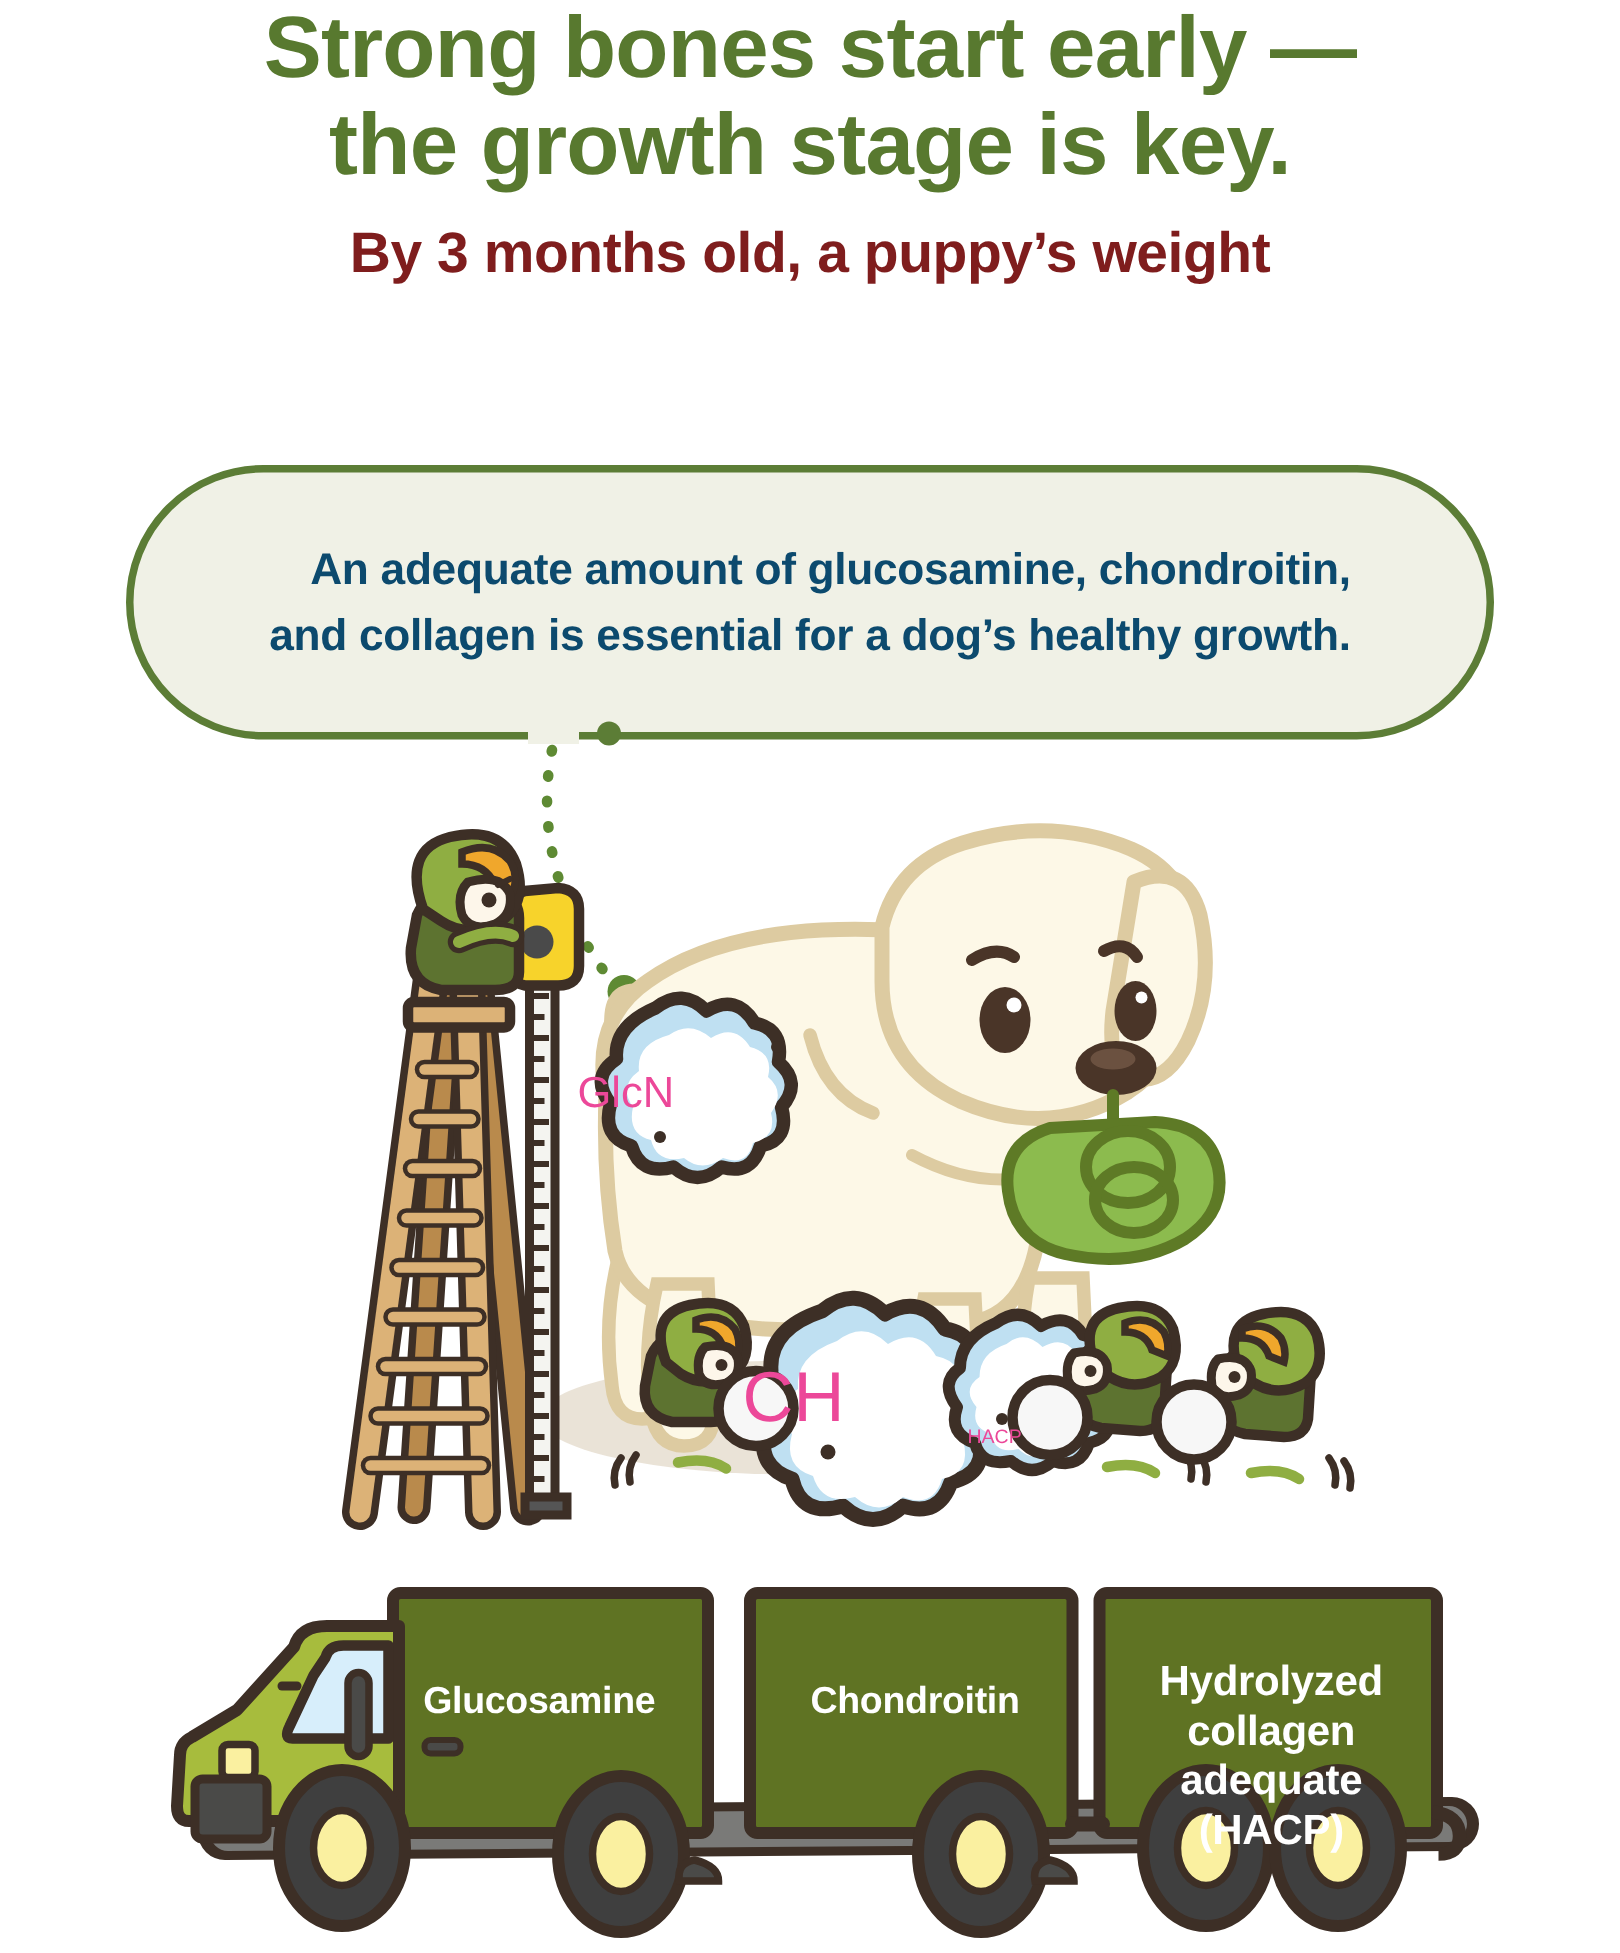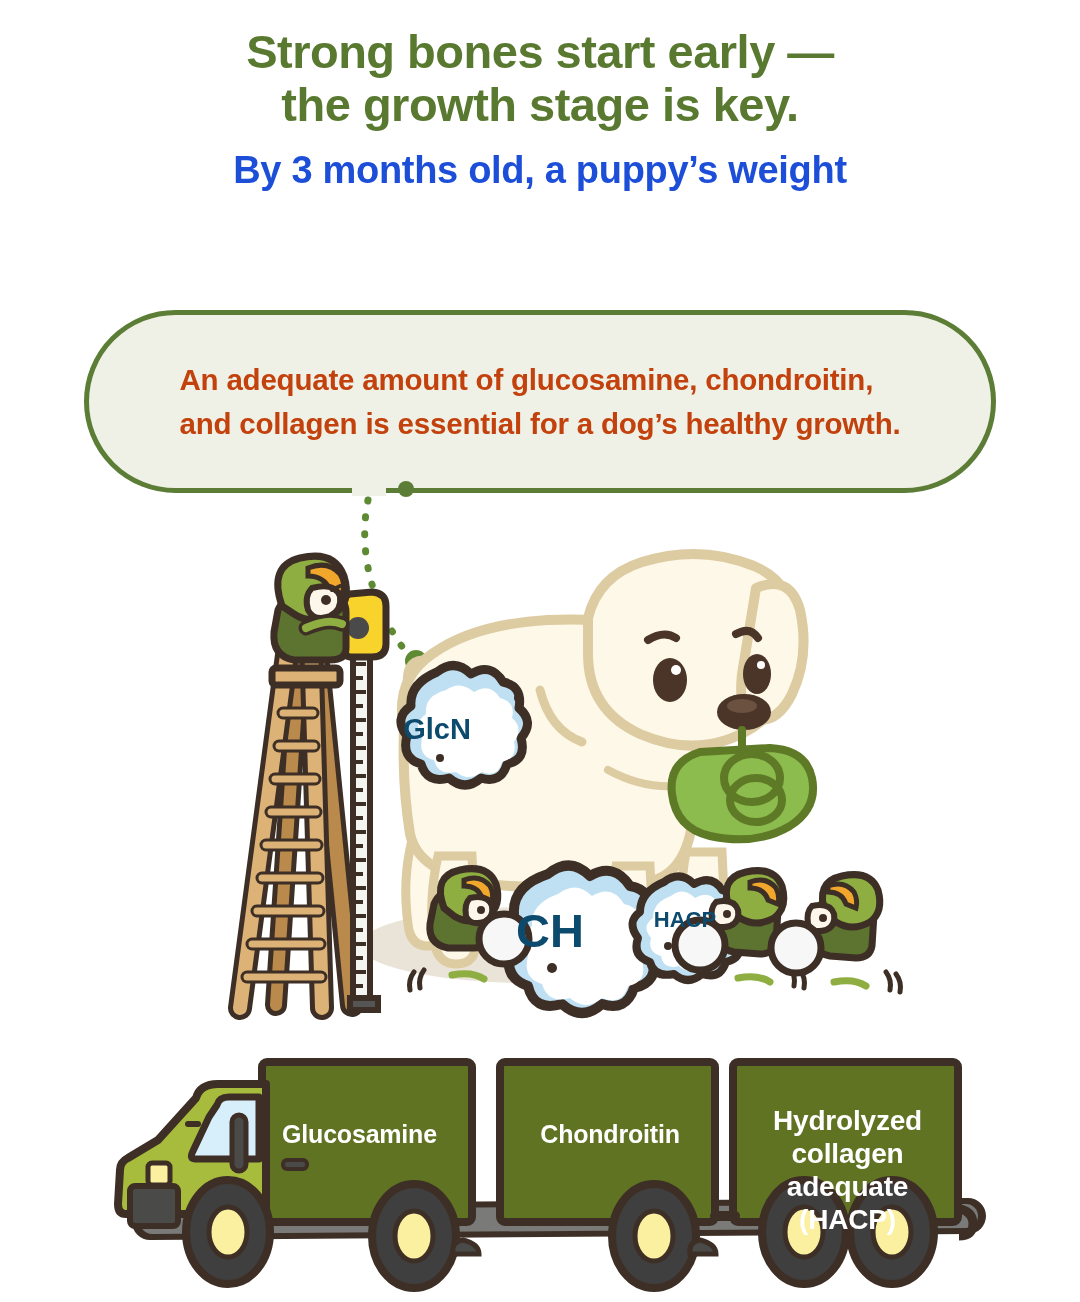--- a/index.html
+++ b/index.html
@@ -5,37 +5,37 @@
   * { margin:0; padding:0; box-sizing:border-box; }
   html,body{ background:#ffffff; }
   body{
     width:1080px; height:1302px; position:relative; overflow:hidden;
     font-family:"Liberation Sans", sans-serif;
   }
 
   
   #headings{ position:absolute; left:0; top:0; width:1080px; text-align:center; }
   .title{
-    color:#58792f; font-weight:bold; font-size:47px; line-height:1.12;
-    letter-spacing:-0.5px; padding-top:26px;
+    color:#58792f; font-weight:bold; font-size:58px; line-height:1.12;
+    letter-spacing:-0.5px; 
   }
   .subtitle{
-    color:#1d4ed8; font-weight:bold; font-size:38px; line-height:1.18;
+    color:#7f1d1d; font-weight:bold; font-size:38px; line-height:1.18;
     letter-spacing:-0.3px; padding-top:17px;
   }
 
   
   #bubble{
     position:absolute; left:84px; top:310px; width:912px; height:183px;
     background:#f0f1e6; border:5px solid #5c7d36; border-radius:92px;
     display:flex; align-items:center; justify-content:center;
   }
   #bubble .btext{
-    color:#c2410c; font-weight:bold; font-size:29.5px; line-height:1.48;
-    text-align:left; letter-spacing:-0.2px;
+    color:#0c4a6e; font-weight:bold; font-size:29.5px; line-height:1.48;
+    text-align:right; letter-spacing:-0.2px;
   }
   #bubble-anchor-dot{
     position:absolute; left:398px; top:481px; width:16px; height:16px;
     background:#5c7d36; border-radius:50%; z-index:6;
   }
   #bubble-notch{
     position:absolute; left:352px; top:484px; width:34px; height:12px;
     background:#f0f1e6; z-index:5;
   }
 
@@ -46,26 +46,26 @@
   .cargo-label{
     position:absolute; color:#ffffff; font-weight:bold; text-align:center;
     line-height:1.18; letter-spacing:-0.2px;
   }
   #cargo-label-1{ left:257px; top:1120px; width:205px; font-size:25px; }
   #cargo-label-2{ left:510px; top:1120px; width:200px; font-size:25px; }
   #cargo-label-3{ left:740px; top:1104px; width:215px; font-size:28px; }
 
   
   .cloud-text{
-    position:absolute; color:#0c4a6e; font-weight:bold; text-align:center;
+    position:absolute; color:#ec4899; font-weight:normal; text-align:left;
     letter-spacing:0px;
   }
   #cloud-text-glcn{ left:385px; top:713px; width:104px; font-size:29px; }
   #cloud-text-ch  { left:495px; top:903px; width:110px; font-size:47px; }
-  #cloud-text-hacp{ left:645px; top:907px; width:80px; font-size:22px; }
+  #cloud-text-hacp{ left:645px; top:950px; width:80px; font-size:13px; }
 </style>
 </head>
 <body>
 
 <div id="headings">
   <div class="title">
     <div>Strong bones start early —</div>
     <div>the growth stage is key.</div>
   </div>
   <div class="subtitle">

